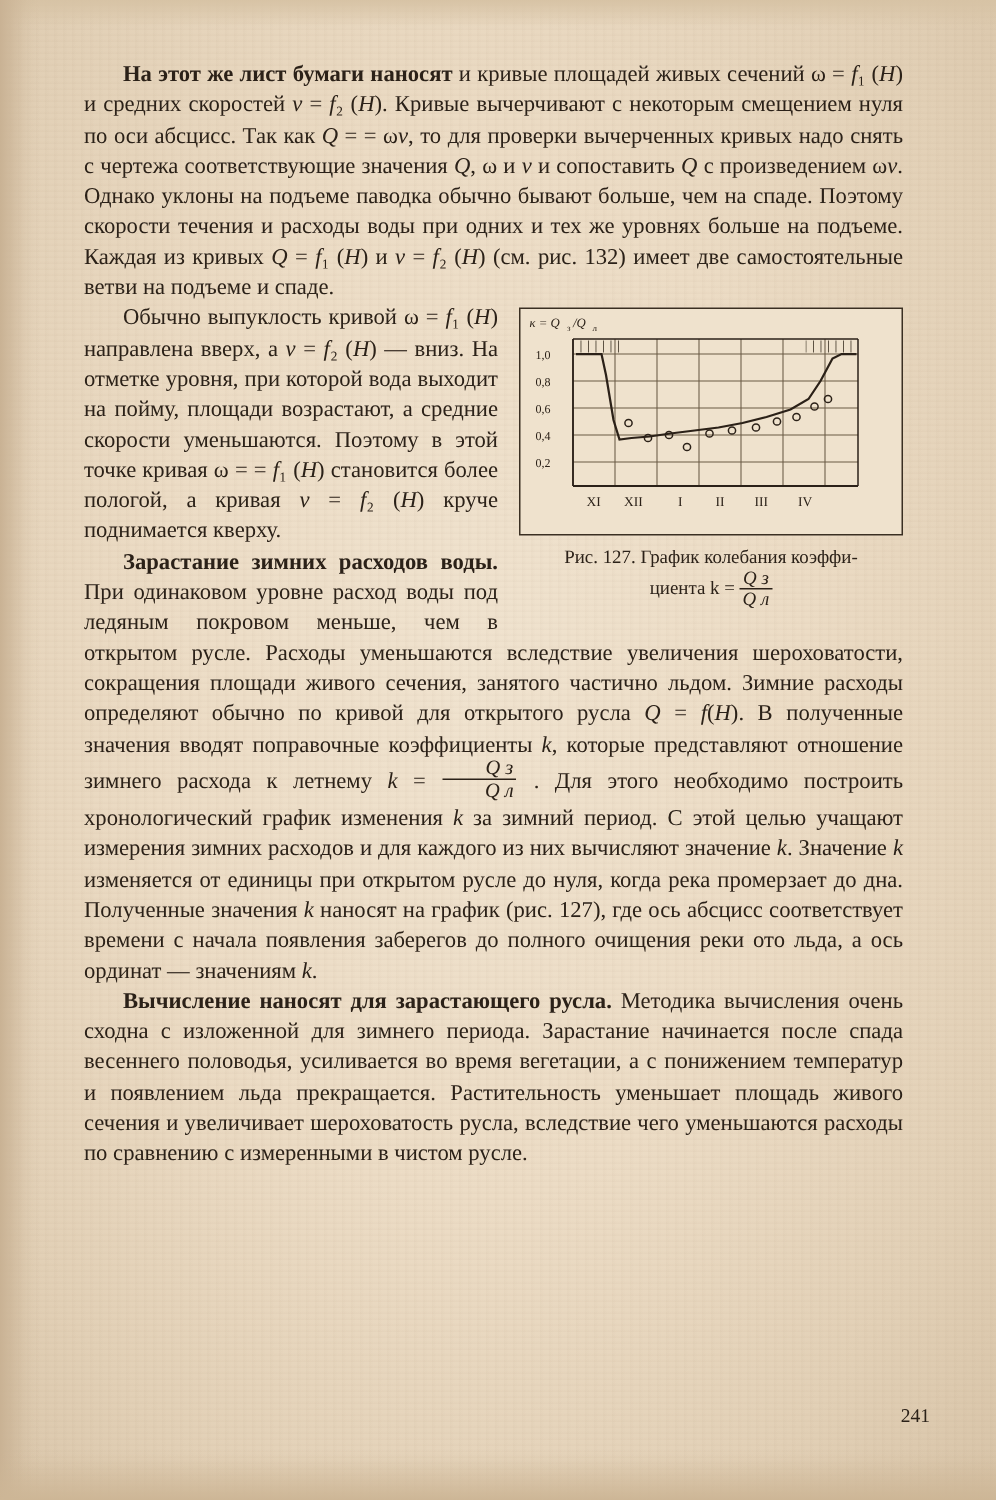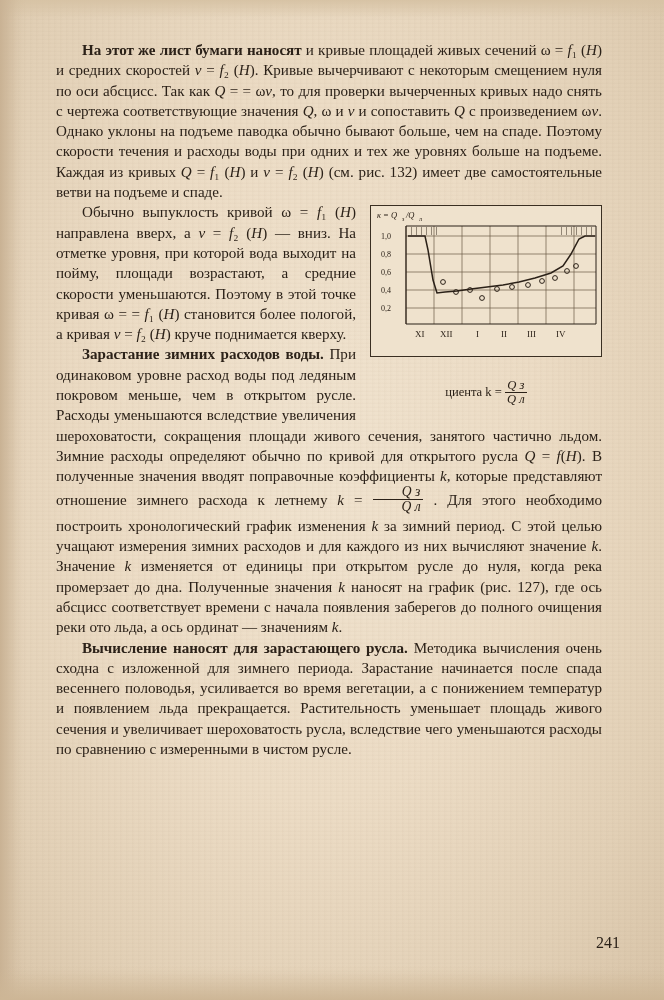--- a/index.html
+++ b/index.html
@@ -47,21 +47,21 @@
     line-height:1.345;
     text-align:justify;
   }
   p{margin:0;text-indent:26px;font-family:Liberation Serif, serif;}
   .ital{font-style:italic;}
   b{font-weight:bold;}
 
   
   .figure{
     float:right;
-    width:232px;
+    width:256px;
     margin:3px 0 4px 14px;
     clear:right;
   }
   .figbox{
     border:1.4px solid #3a2f22;
     background:#efe2cd;
     position:relative;
     height:152px;
     box-sizing:border-box;
   }
@@ -95,21 +95,21 @@
     position:relative;
     top:-2px;
     margin:0 1px;
   }
   .fracin .num{display:block;border-bottom:1px solid #2b2118;padding:0 2px;}
   .fracin .den{display:block;padding:0 2px;}
 
   .pageno{
     position:absolute;
     right:44px;bottom:48px;
-    font-size:16px;
+    font-size:13px;
   }
 
   
   svg text{font-family:"Liberation Serif", serif;fill:#2b2118;}
 </style>
 </head>
 <body>
 
 <div class="page"></div>
 <div class="grain"></div>
@@ -184,21 +184,21 @@
         <circle cx="126" cy="83" r="2.4" fill="none" stroke="#2b2118" stroke-width="1"></circle>
         <circle cx="141" cy="81" r="2.4" fill="none" stroke="#2b2118" stroke-width="1"></circle>
         <circle cx="157" cy="79" r="2.4" fill="none" stroke="#2b2118" stroke-width="1"></circle>
         <circle cx="171" cy="75" r="2.4" fill="none" stroke="#2b2118" stroke-width="1"></circle>
         <circle cx="184" cy="72" r="2.4" fill="none" stroke="#2b2118" stroke-width="1"></circle>
         <circle cx="196" cy="65" r="2.4" fill="none" stroke="#2b2118" stroke-width="1"></circle>
         <circle cx="205" cy="60" r="2.4" fill="none" stroke="#2b2118" stroke-width="1"></circle>
       </svg>
     </div>
     <div class="figcap">
-      <br>
+      <span>Рис. 127. График колебания коэффи-</span><br>
       <span class="fr">
         <span>циента k =</span>
         <span class="frac">
           <span class="num">Q з</span>
           <span class="den">Q л</span>
         </span>
       </span>
     </div>
   </div>
 

